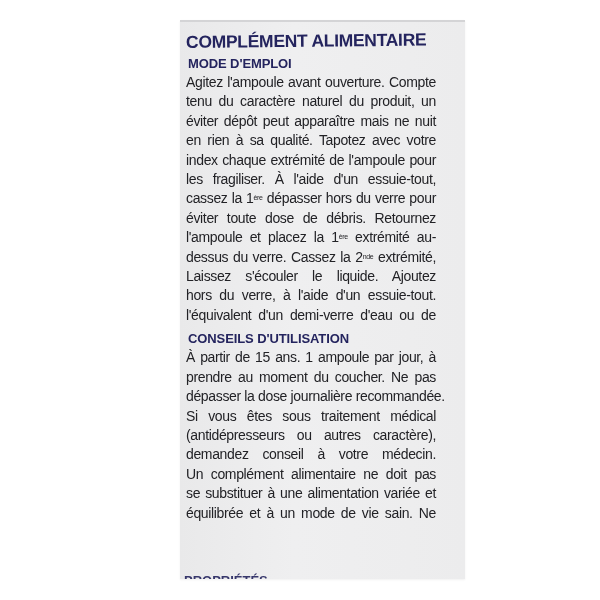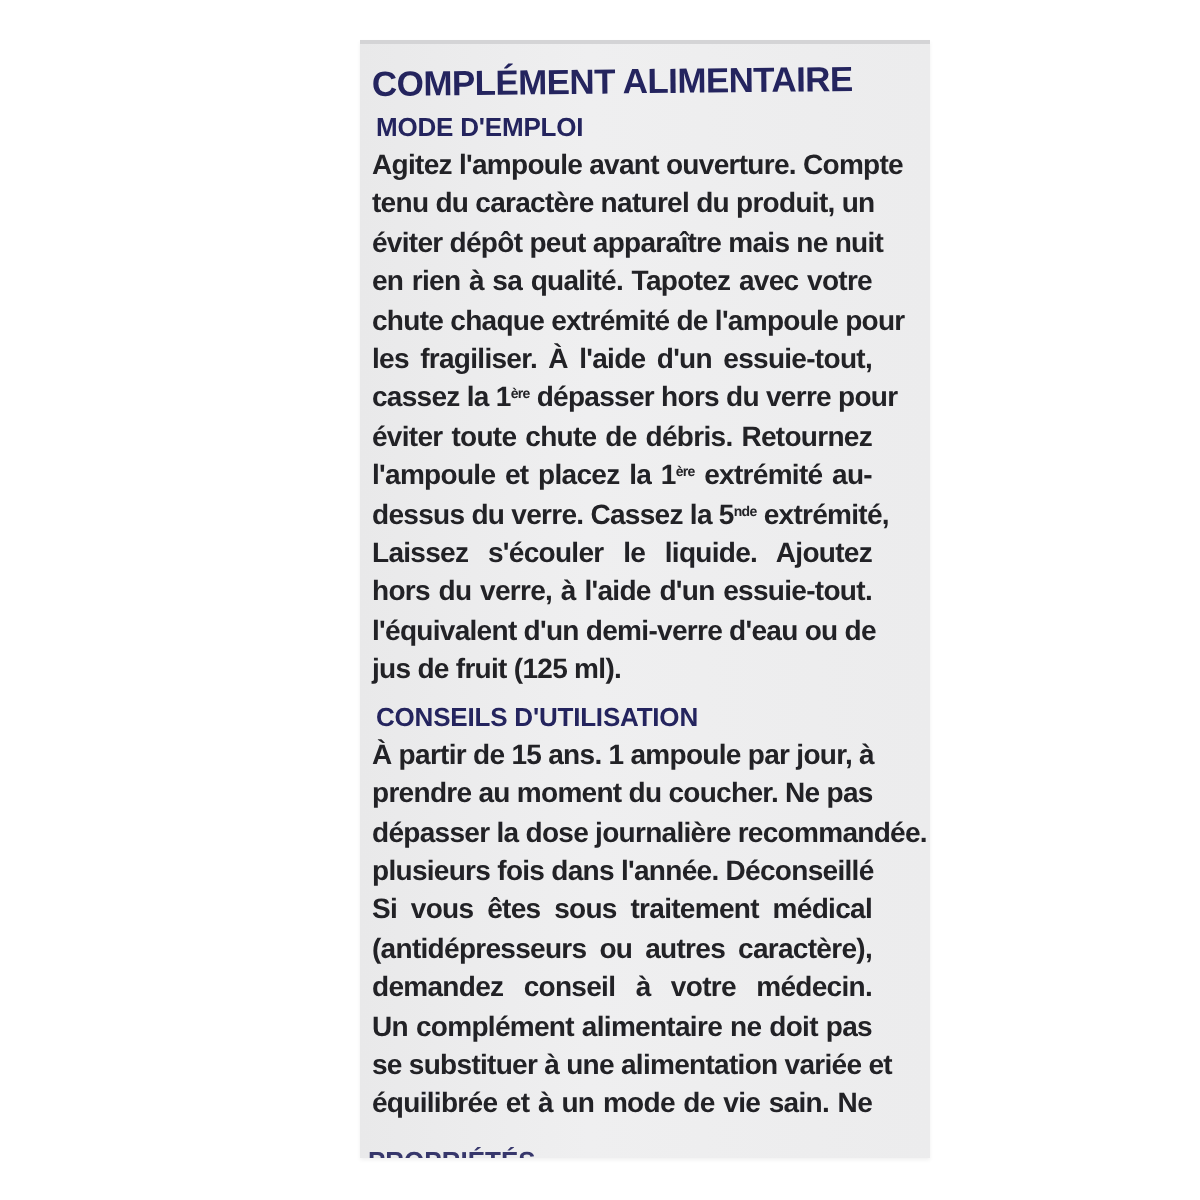--- a/index.html
+++ b/index.html
@@ -51,21 +51,20 @@
       white-space: nowrap;
     }
     .para {
       font-family: "Liberation Sans", sans-serif;
       font-size: 14px;
       line-height: 19.4px;
       margin: 0;
       color: #222226;
       text-align: justify;
       letter-spacing: -0.35px;
-      font-weight: bold;
     }
     .line {
       display: block;
       white-space: nowrap;
       text-align-last: justify;
     }
     .line.last {
       text-align-last: left;
     }
     sup {
@@ -94,42 +93,40 @@
   <div class="content">
     <div class="main-title">COMPLÉMENT ALIMENTAIRE</div>
 
     <div>
       <div class="section-title">MODE D'EMPLOI</div>
       <div class="para">
         <span class="line">Agitez l'ampoule avant ouverture. Compte</span>
         <span class="line">tenu du caractère naturel du produit, un</span>
         <span class="line">éviter dépôt peut apparaître mais ne nuit</span>
         <span class="line">en rien à sa qualité. Tapotez avec votre</span>
-        <span class="line">chute chaque extrémité de l'ampoule pour</span>
+        <span class="line">index chaque extrémité de l'ampoule pour</span>
         <span class="line">les fragiliser. À l'aide d'un essuie-tout,</span>
         <span class="line"><span>cassez la 1</span><sup>ère</sup><span> dépasser hors du verre pour</span></span>
-        <span class="line">éviter toute chute de débris. Retournez</span>
+        <span class="line">éviter toute dose de débris. Retournez</span>
         <span class="line"><span>l'ampoule et placez la 1</span><sup>ère</sup><span> extrémité au-</span></span>
-        <span class="line"><span>dessus du verre. Cassez la 5</span><sup>nde</sup><span> extrémité,</span></span>
+        <span class="line"><span>dessus du verre. Cassez la 2</span><sup>nde</sup><span> extrémité,</span></span>
         <span class="line">Laissez s'écouler le liquide. Ajoutez</span>
         <span class="line">hors du verre, à l'aide d'un essuie-tout.</span>
         <span class="line">l'équivalent d'un demi-verre d'eau ou de</span>
-        <span class="line last">jus de fruit (125 ml).</span>
       </div>
     </div>
 
     <div class="gap"></div>
 
     <div>
       <div class="section-title">CONSEILS D'UTILISATION</div>
       <div class="para">
         <span class="line">À partir de 15 ans. 1 ampoule par jour, à</span>
         <span class="line">prendre au moment du coucher. Ne pas</span>
         <span class="line">dépasser la dose journalière recommandée.</span>
-        <span class="line">plusieurs fois dans l'année. Déconseillé</span>
         <span class="line">Si vous êtes sous traitement médical</span>
         <span class="line">(antidépresseurs ou autres caractère),</span>
         <span class="line">demandez conseil à votre médecin.</span>
         <span class="line">Un complément alimentaire ne doit pas</span>
         <span class="line">se substituer à une alimentation variée et</span>
         <span class="line">équilibrée et à un mode de vie sain. Ne</span>
 
       </div>
     </div>
   </div>

